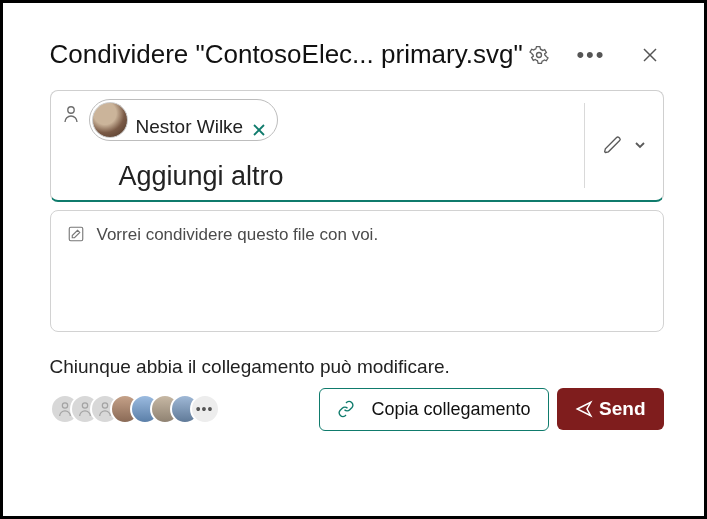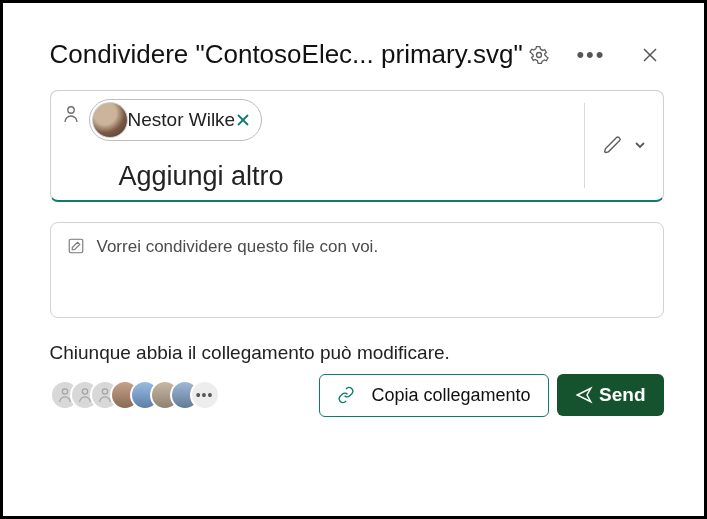--- a/index.html
+++ b/index.html
@@ -8,46 +8,46 @@
   .titlebar{display:flex;align-items:center;gap:8px;}
   .title{font-size:26px;color:#111;flex:0 0 auto;max-width:520px;white-space:nowrap;overflow:hidden;}
   .gear{color:#606060;display:flex;align-items:center;margin-left:-2px;}
   .title-spacer{flex:1;}
   .more-btn{color:#555;font-size:22px;letter-spacing:2px;padding:4px 6px;cursor:pointer;}
   .close-btn{color:#555;width:28px;height:28px;display:flex;align-items:center;justify-content:center;cursor:pointer;margin-left:16px;}
   .close-btn svg{width:16px;height:16px;}
   .recipients-box{margin-top:18px;border:1px solid #cfcfcf;border-bottom:2px solid #0f7b6c;border-radius:8px;padding:8px 10px 8px 12px;display:flex;align-items:center;position:relative;min-height:90px;box-sizing:border-box;}
   .contact-icon{color:#6e6e6e;margin-right:10px;align-self:flex-start;padding-top:6px;}
   .chips-col{flex:1;display:flex;flex-direction:column;gap:4px;min-width:0;}
-  .chip{display:inline-flex;align-items:center;border:1px solid #bdbdbd;border-radius:999px;padding:2px 10px 2px 2px;gap:0;width:max-content;background:#fff;}
+  .chip{display:inline-flex;align-items:flex-end;border:1px solid #bdbdbd;border-radius:999px;padding:2px 10px 2px 2px;gap:8px;width:max-content;background:#fff;}
   .avatar{width:34px;height:34px;border-radius:50%;background:radial-gradient(circle at 35% 30%, #cbb49a 0 35%, #7a5a46 60%, #4b3426 100%);border:1px solid #ccc;}
   .chip-name{font-size:19px;color:#222;}
   .chip-x{color:#0f7b6c;display:flex;align-items:center;cursor:pointer;}
   .addmore{font-size:27px;color:#222;padding-left:30px;margin-top:16px;}
   .divider-v{width:1px;background:#d9d9d9;align-self:stretch;margin:4px 12px 4px 8px;}
   .edit-chevron{display:flex;align-items:center;gap:10px;color:#5a5a5a;cursor:pointer;padding:6px;}
-  .message-box{margin-top:20px;border:1px solid #d2d2d2;border-radius:8px;padding:14px 16px;height:96px;box-sizing:border-box;display:flex;gap:12px;align-items:flex-start;color:#555;}
+  .message-box{margin-top:8px;border:1px solid #d2d2d2;border-radius:8px;padding:14px 16px;height:122px;box-sizing:border-box;display:flex;gap:12px;align-items:flex-start;color:#555;}
   .compose-icon{color:#777;flex-shrink:0;}
   .message-text{font-size:17px;color:#4b4b4b;}
   .footer{margin-top:24px;}
   .perm-text{font-size:19px;color:#222;}
   .footer-row{display:flex;align-items:center;margin-top:10px;}
   .people-stack{display:flex;align-items:center;}
   .pcircle{width:30px;height:30px;border-radius:50%;border:2px solid #fff;background:#d8d8d8;margin-left:-10px;box-sizing:border-box;display:flex;align-items:center;justify-content:center;}
   .pcircle:first-child{margin-left:0;}
   .pcircle.f1{background:linear-gradient(#c5a188,#8a6a56);}
   .pcircle.f2{background:linear-gradient(#9bbbe0,#5b7fa8);}
   .pcircle.f3{background:linear-gradient(#c7b8a4,#8f8272);}
   .pcircle.f4{background:linear-gradient(#9fb8d6,#607a98);}
   .pcircle svg{width:16px;height:16px;opacity:.65;}
   .pmore{background:#ededed;font-size:14px;color:#555;letter-spacing:1px;}
   .spacer{flex:1;}
   .copy-btn{border:1px solid #0f7b6c;color:#111;background:#fff;border-radius:6px;padding:10px 14px;font-size:18px;display:flex;align-items:center;gap:16px;cursor:pointer;min-width:230px;justify-content:center;box-sizing:border-box;}
   .copy-btn svg{color:#0f7b6c;}
-  .send-btn{background:#14532d;color:#fff;border:none;border-radius:6px;padding:10px 18px;font-size:19px;font-weight:600;display:flex;align-items:center;gap:6px;cursor:pointer;margin-left:8px;}
+  .send-btn{background:#7f1d1d;color:#fff;border:none;border-radius:6px;padding:10px 18px;font-size:19px;font-weight:600;display:flex;align-items:center;gap:6px;cursor:pointer;margin-left:8px;}
 </style>
 </head>
 <body>
 
 <div class="frame">
   <div class="dialog">
 
     <div class="titlebar">
       <div class="title">Condividere "ContosoElec... primary.svg"</div>
       <span class="gear">

